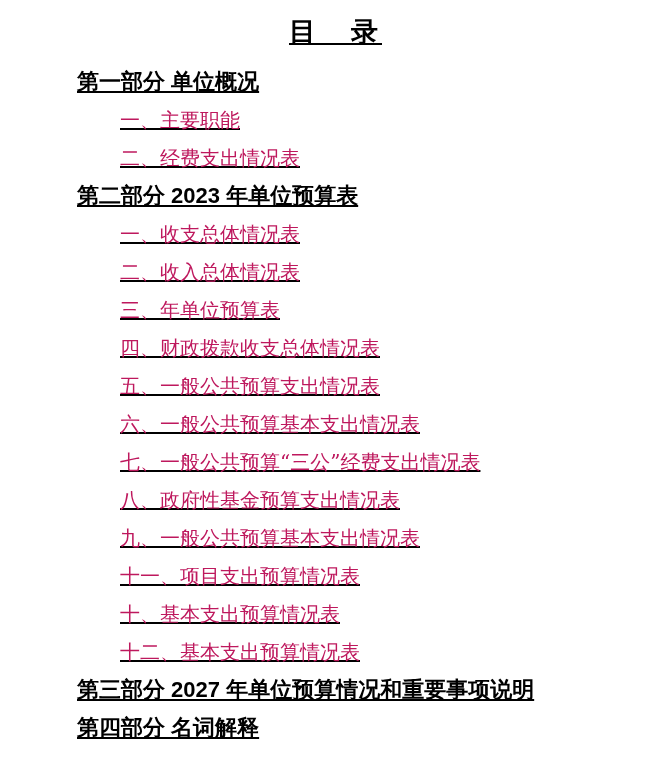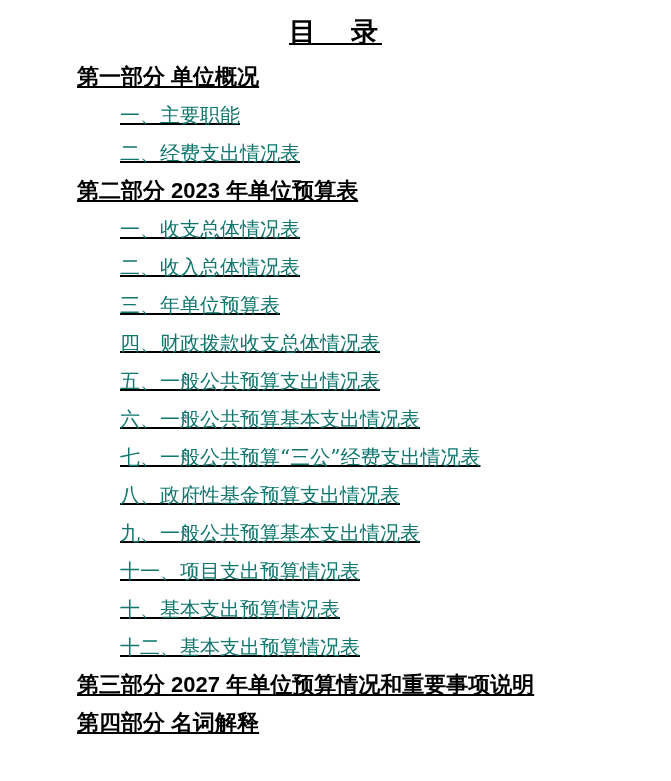--- a/index.html
+++ b/index.html
@@ -21,41 +21,41 @@
   .doc-title {
     text-align: center;
     font-family: "Liberation Sans", sans-serif;
     font-weight: bold;
     font-size: 27px;
     line-height: 40px;
     letter-spacing: 4px;
     color: #000000;
   }
   .toc {
-    margin-top: 6px;
+    margin-top: 11px;
     padding-left: 77px;
     padding-right: 40px;
   }
   .toc-line {
     height: 38px;
     line-height: 38px;
     white-space: nowrap;
   }
   .toc-line.heading {
     font-family: "Liberation Sans", sans-serif;
     font-weight: bold;
     font-size: 22px;
     color: #000000;
   }
   .toc-line.item {
     font-family: "DejaVu Serif", serif;
     font-weight: normal;
     font-size: 20px;
     padding-left: 43px;
-    color: #0f766e;
+    color: #be185d;
   }
 </style>
 </head>
 <body>
 
 <div class="page">
   <div class="doc-title">目　录</div>
   <div class="toc">
       <div class="toc-line heading">第一部分 单位概况</div>
       <div class="toc-line item">一、主要职能</div>

